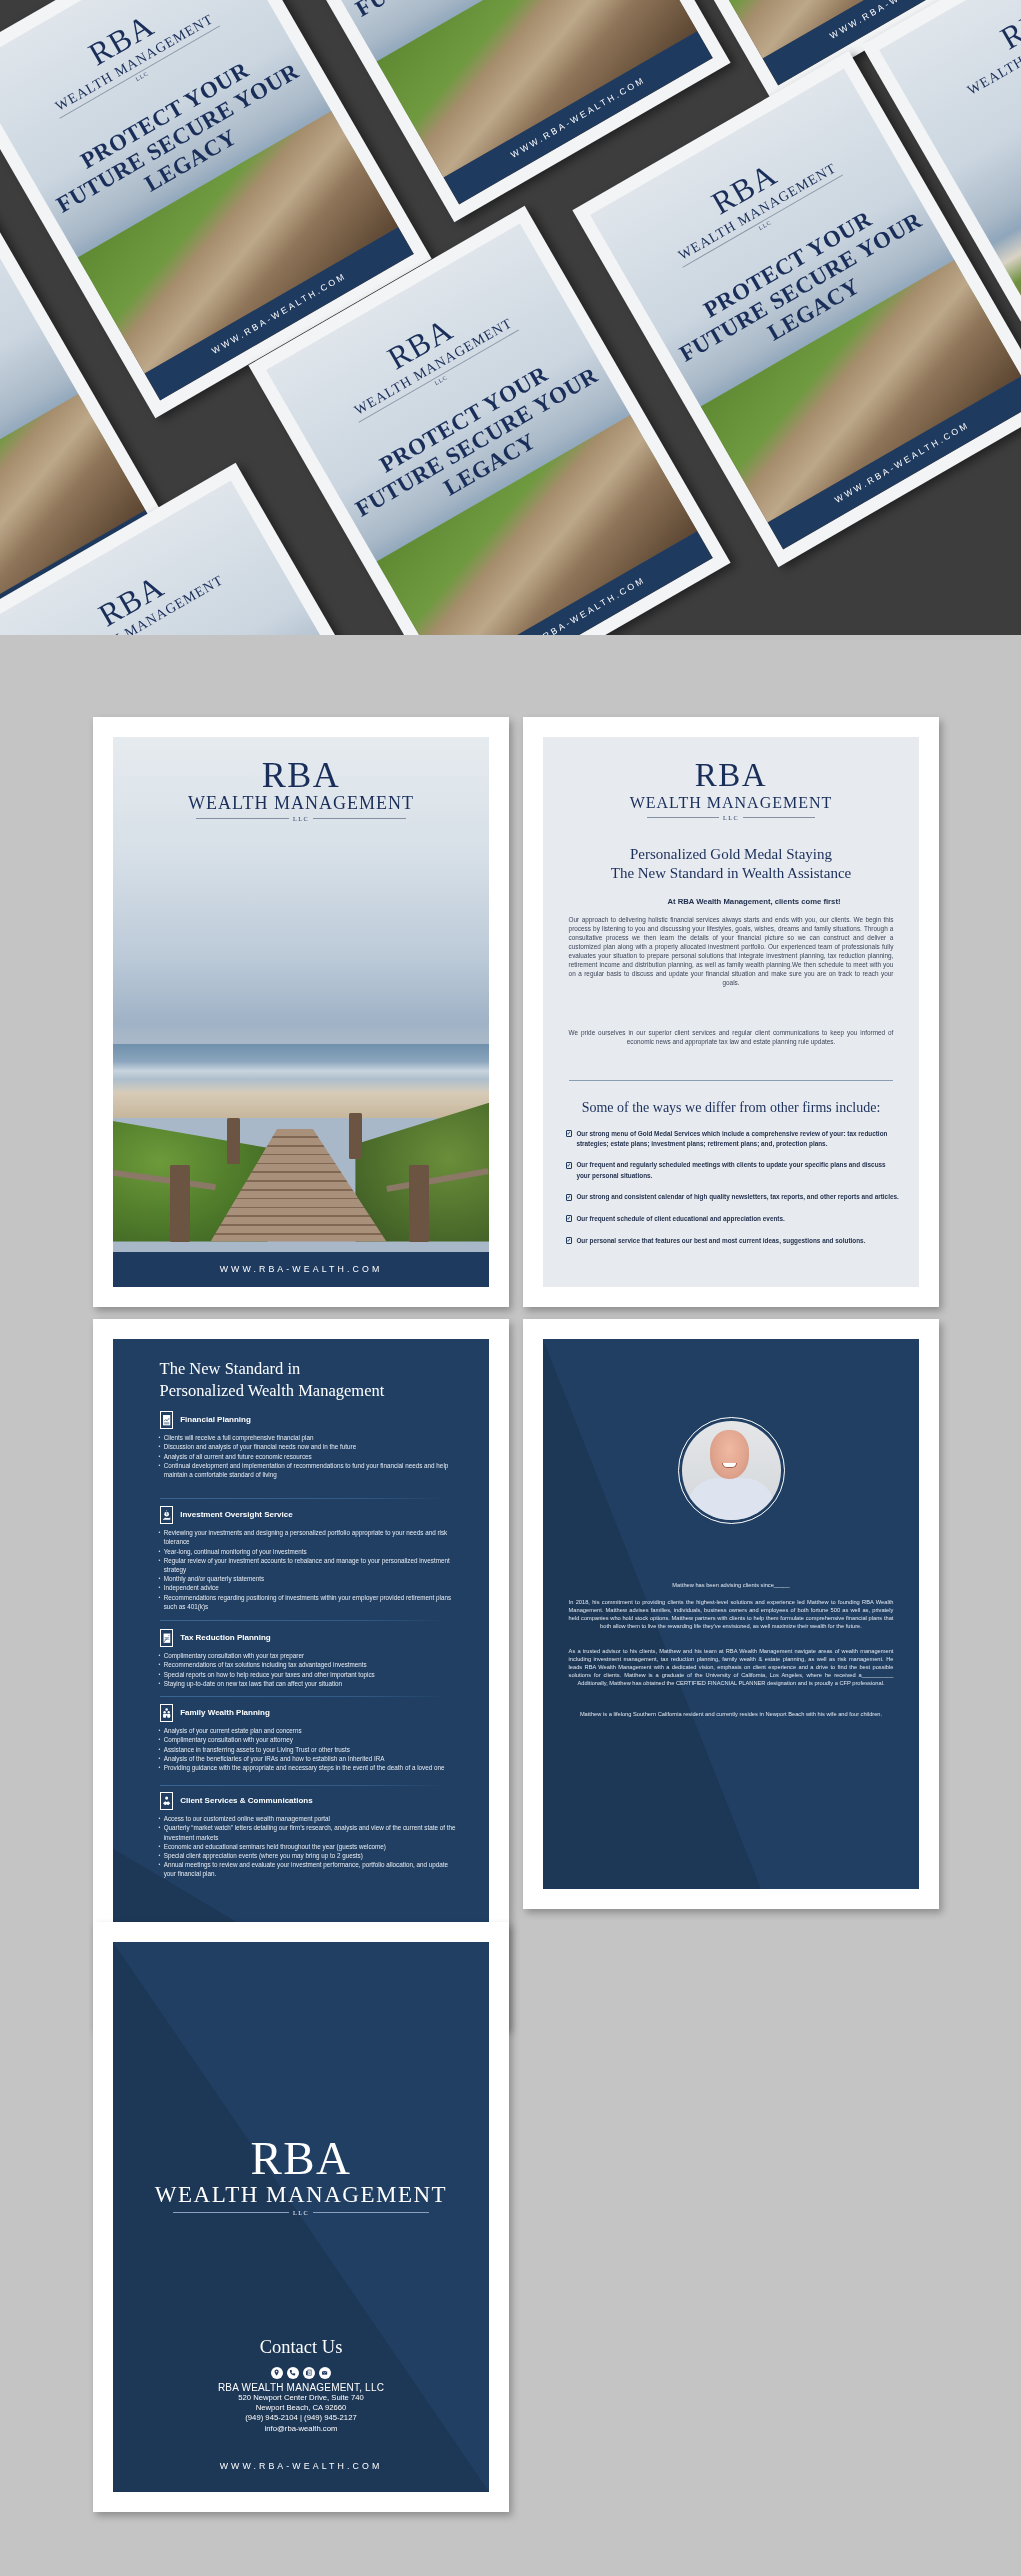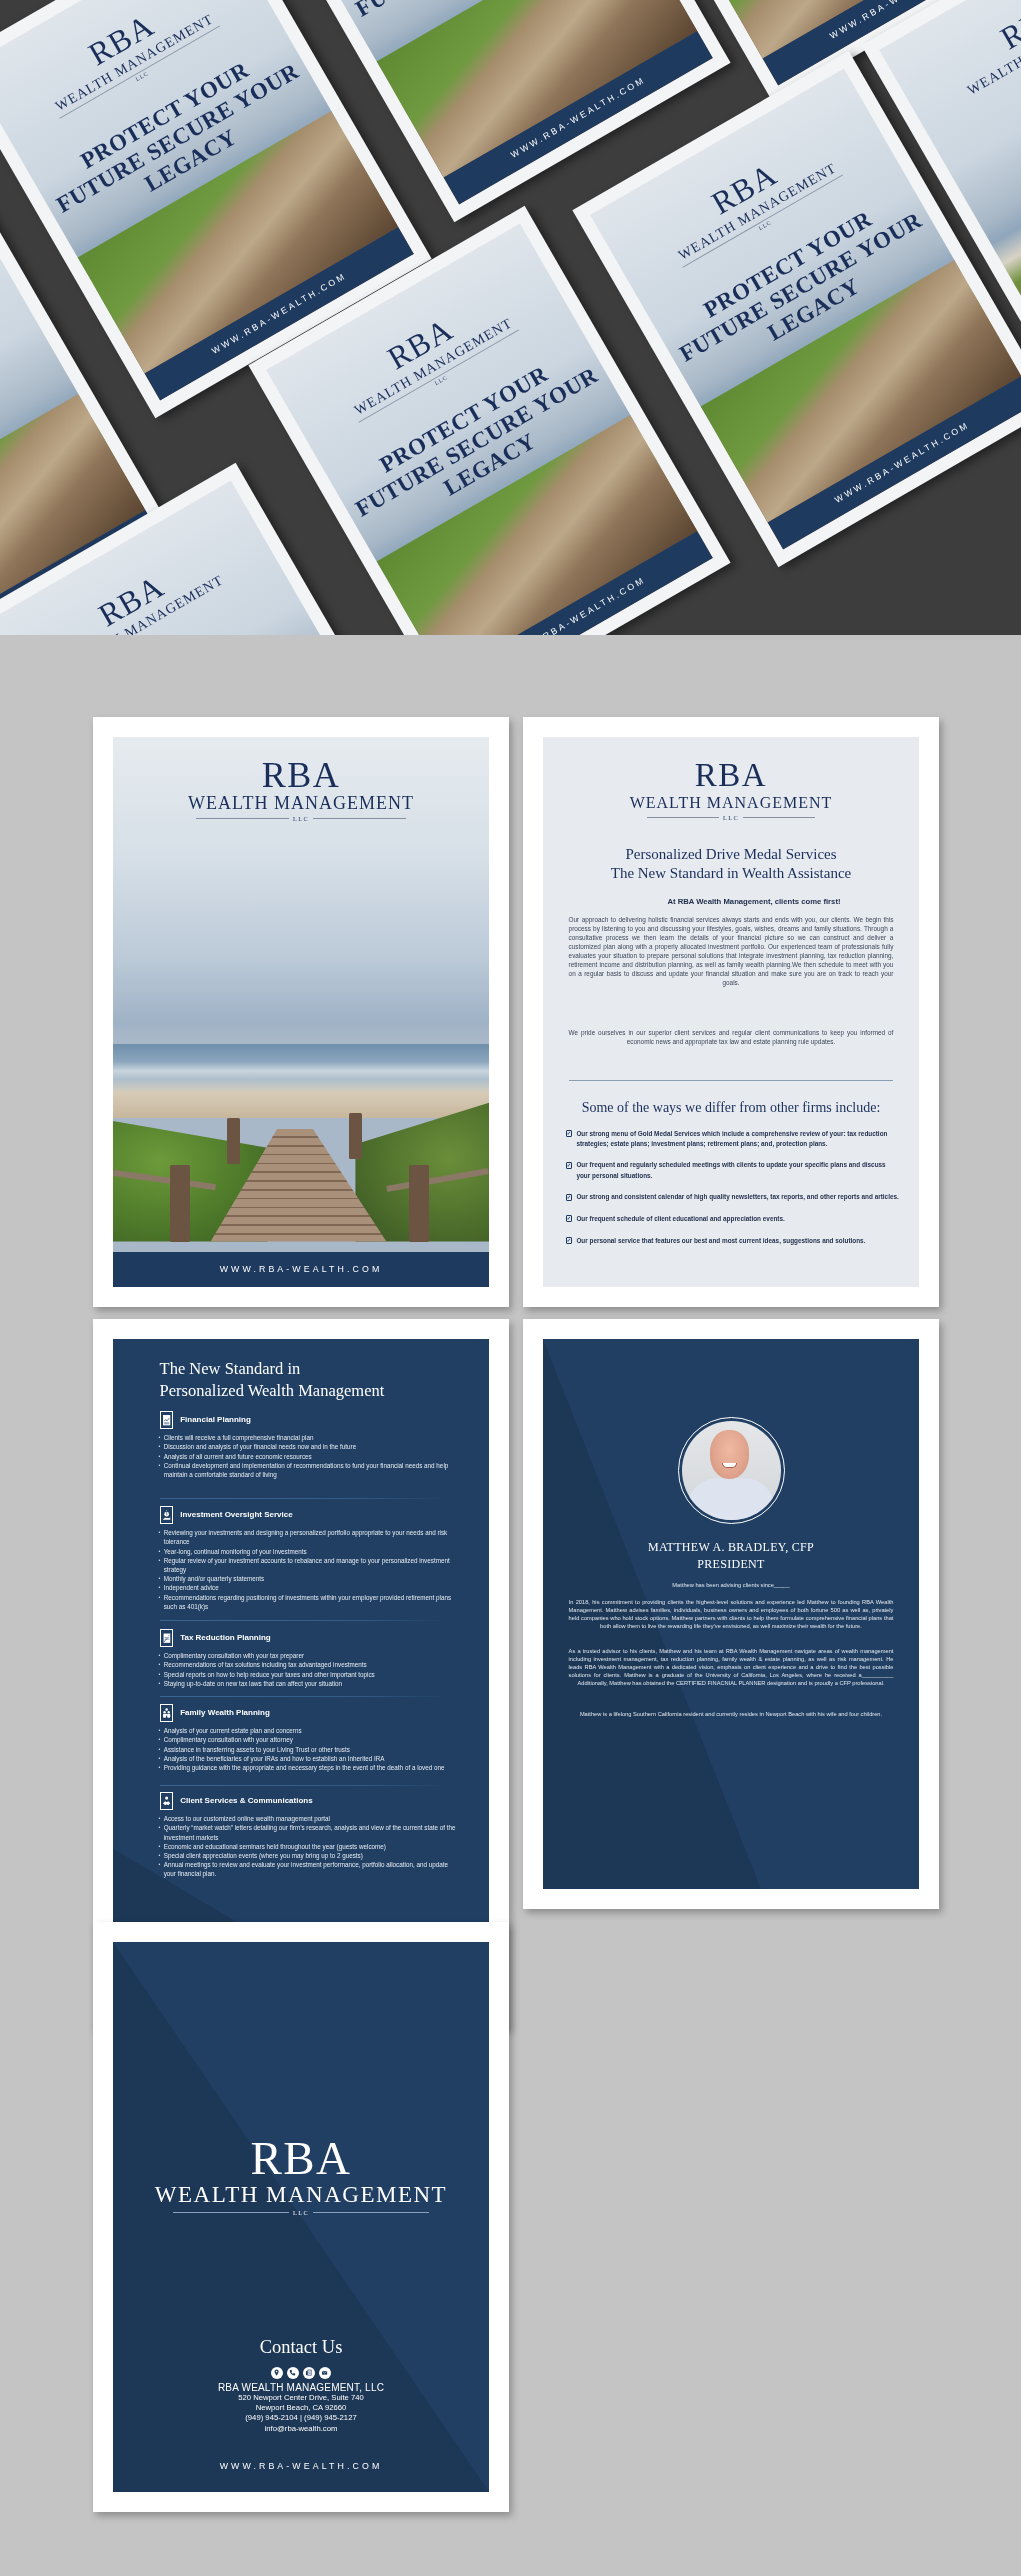--- a/index.html
+++ b/index.html
@@ -229,21 +229,21 @@
     <div class="logo navy">
       <div class="rba">RBA</div>
       <div class="wm">WEALTH MANAGEMENT</div>
       <div class="llc-row">
           <span class="llc-line"></span>
           <span class="llc">LLC</span>
           <span class="llc-line"></span>
         </div>
     </div>
     <div class="p2-title">
-      <div>Personalized Drive Medal Services</div>
+      <div>Personalized Gold Medal Staying</div>
       <div>The New Standard in Wealth Assistance</div>
     </div>
     <div class="p2-sub">At RBA Wealth Management, clients come first!</div>
     <p class="p2-para" style="top:178px;">Our approach to delivering holistic financial services always starts and ends with you, our clients. We begin this process by listening to you and discussing your lifestyles, goals, wishes, dreams and family situations. Through a consultative process we then learn the details of your financial picture so we can construct and deliver a customized plan along with a properly allocated investment portfolio. Our experienced team of professionals fully evaluates your situation to prepare personal solutions that integrate investment planning, tax reduction planning, retirement income and distribution planning, as well as family wealth planning.We then schedule to meet with you on a regular basis to discuss and update your financial situation and make sure you are on track to reach your goals.</p>
     <p class="p2-para" style="top:291px;">We pride ourselves in our superior client services and regular client communications to keep you informed of economic news and appropriate tax law and estate planning rule updates.</p>
     <div class="p2-divider"></div>
     <div class="p2-diff">Some of the ways we differ from other firms include:</div>
     <ul class="p2-list">
       <li>
           <span class="chk">✓</span>
@@ -391,24 +391,20 @@
 <article class="page p4">
   <div class="page-inner">
     <div class="shade" style="clip-path: polygon(0 0, 0 100%, 58% 100%);"></div>
     <div class="p4-photo">
       <div class="p4-photo-in">
         <div class="shirt"></div>
           <div class="face"></div>
           <div class="smile"></div>
       </div>
     </div>
-    <div class="p4-name">
-      <div>MATTHEW A. BRADLEY, CFP</div>
-      <div>PRESIDENT</div>
-    </div>
     <p class="p4-para" style="top:242px;">Matthew has been advising clients since_____</p>
     <p class="p4-para" style="top:259px;">In 2018, his commitment to providing clients the highest-level solutions and experience led Matthew to founding RBA Wealth Management. Matthew advises families, individuals, business owners and employees of both fortune 500 as well as, privately held companies who hold stock options. Matthew partners with clients to help them formulate comprehensive financial plans that both allow them to live the rewarding life they’ve envisioned, as well maximize their wealth for the future.</p>
     <p class="p4-para" style="top:308px;">As a trusted advisor to his clients, Matthew and his team at RBA Wealth Management navigate areas of wealth management including investment management, tax reduction planning, family wealth &amp; estate planning, as well as risk management. He leads RBA Wealth Management with a dedicated vision, emphasis on client experience and a drive to find the best possible solutions for clients. Matthew is a graduate of the University of California, Los Angeles, where he received a__________ Additionally, Matthew has obtained the CERTIFIED FINACNIAL PLANNER designation and is proudly a CFP professional.</p>
     <p class="p4-para" style="top:371px;">Matthew is a lifelong Southern California resident and currently resides in Newport Beach with his wife and four children.</p>
   </div>
 </article>
 
 <article class="page p5">
   <div class="page-inner">
     <div class="shade" style="clip-path: polygon(0 0, 100% 100%, 0 100%);"></div>

